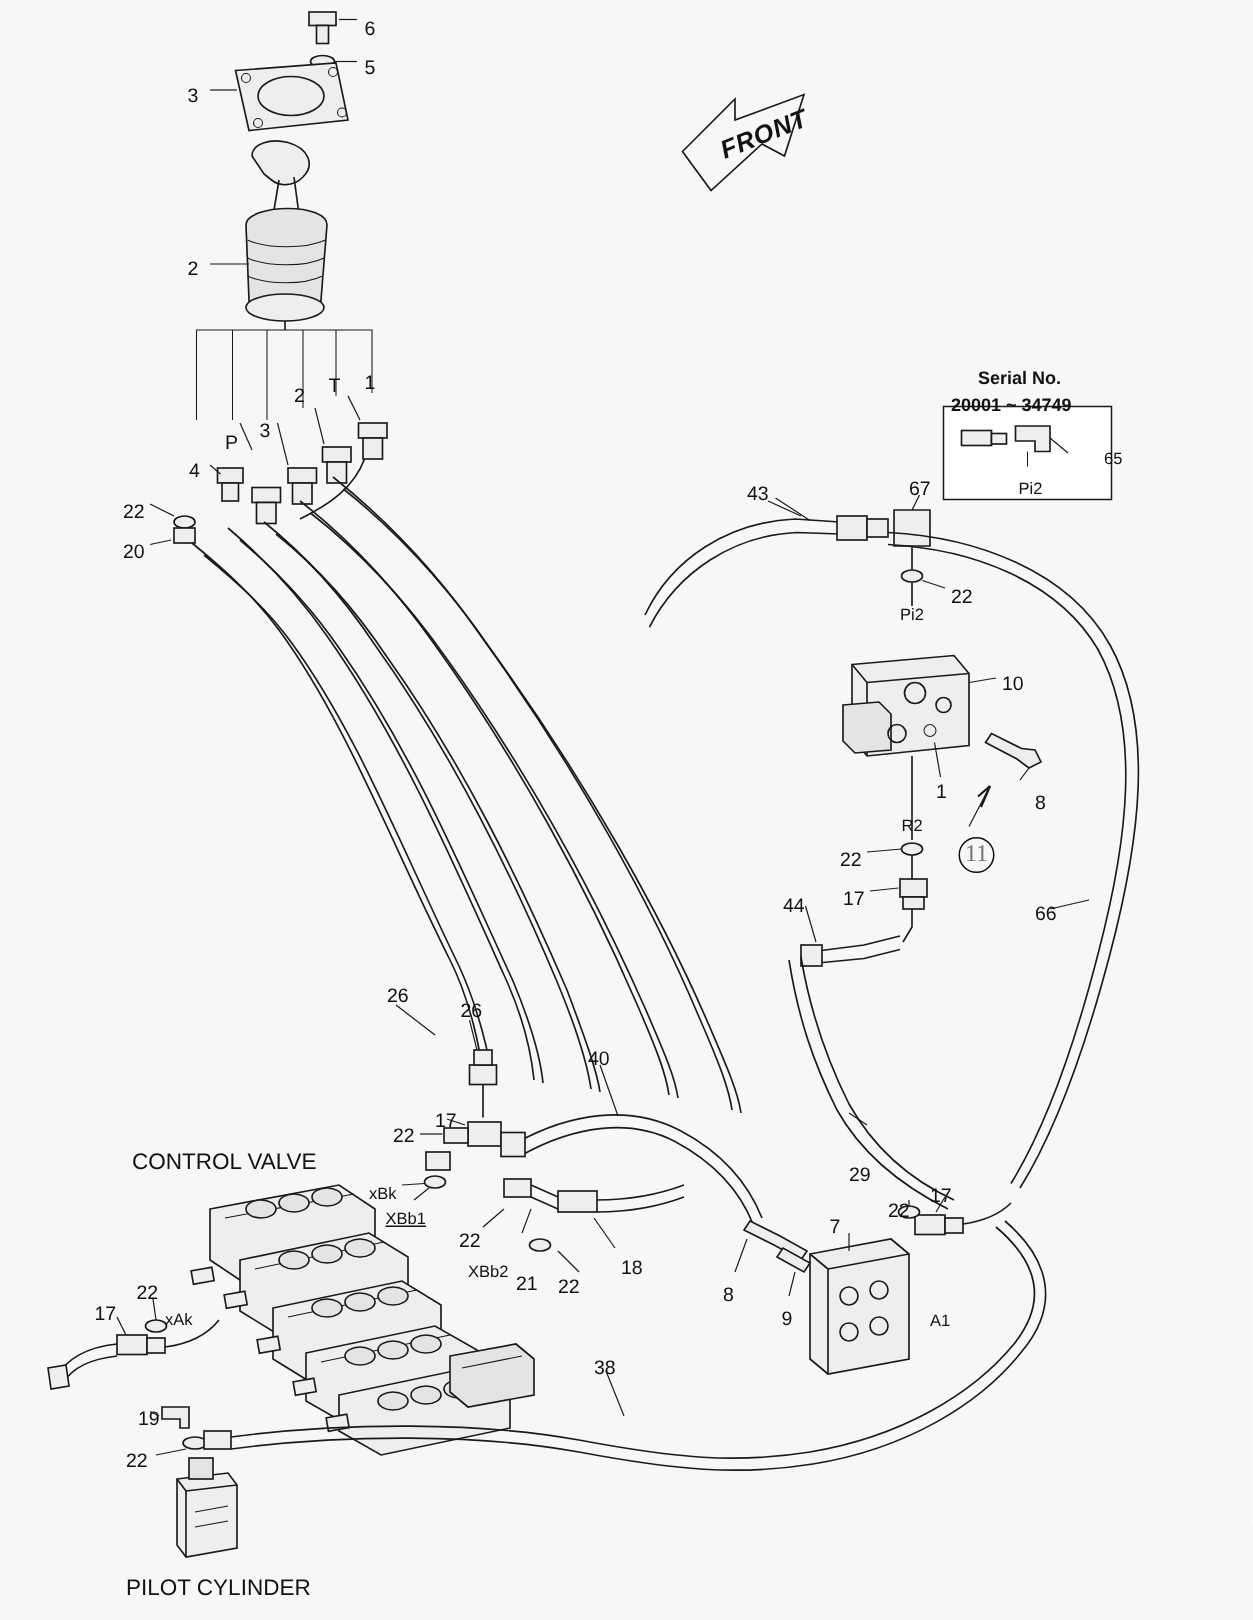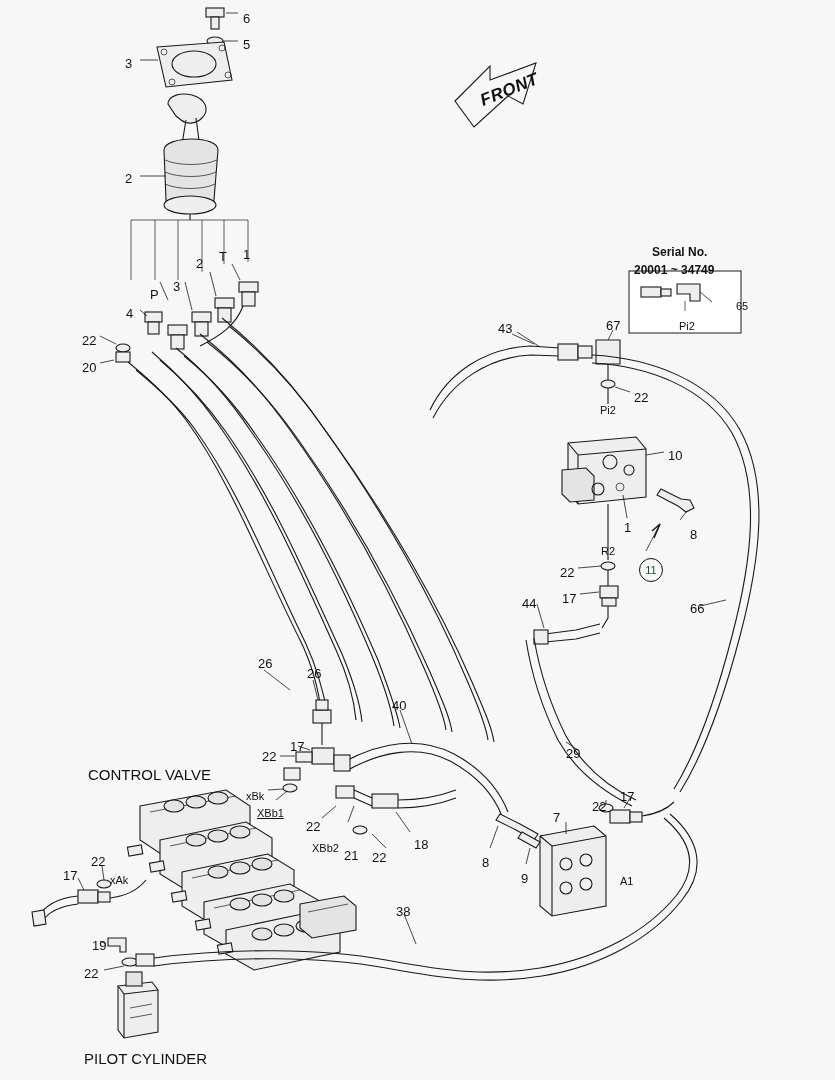--- a/index.html
+++ b/index.html
@@ -38,26 +38,26 @@
   .lbl.serial {
     font-size: 12px;
     font-weight: bold;
   }
   .circled {
     position: absolute;
     width: 22px;
     height: 22px;
     border: 1.2px solid #111;
     border-radius: 50%;
-    font-size: 11px;
-    color: #14532d;
+    font-size: 16px;
+    color: #737373;
     display: flex;
     align-items: center;
     justify-content: center;
-    font-family: Liberation Sans, sans-serif;
+    font-family: Liberation Serif, serif;
   }
   .front-text {
     position: absolute;
     font-family: "Liberation Sans", sans-serif;
     font-size: 17px;
     font-style: italic;
     font-weight: bold;
     color: #111;
     transform: rotate(-22deg);
     letter-spacing: 0.5px;
@@ -416,21 +416,21 @@
   <div class="lbl" style="left:668px; top:449px;">10</div>
   <div class="lbl" style="left:624px; top:521px;">1</div>
   <div class="lbl" style="left:690px; top:528px;">8</div>
   <div class="lbl" style="left:560px; top:566px;">22</div>
   <div class="lbl" style="left:562px; top:592px;">17</div>
   <div class="lbl" style="left:522px; top:597px;">44</div>
   <div class="lbl" style="left:690px; top:602px;">66</div>
   <div class="lbl" style="left:258px; top:657px;">26</div>
   <div class="lbl" style="left:307px; top:667px;">26</div>
   <div class="lbl" style="left:392px; top:699px;">40</div>
-  <div class="lbl" style="left:566px; top:747px;">29</div>
+  <div class="lbl" style="left:566px; top:776px;">29</div>
   <div class="lbl" style="left:262px; top:750px;">22</div>
   <div class="lbl" style="left:290px; top:740px;">17</div>
   <div class="lbl" style="left:344px; top:810px;margin-top:39px;">21</div>
   <div class="lbl" style="left:306px; top:820px;">22</div>
   <div class="lbl" style="left:414px; top:838px;">18</div>
   <div class="lbl" style="left:372px; top:851px;">22</div>
   <div class="lbl" style="left:482px; top:856px;">8</div>
   <div class="lbl" style="left:521px; top:872px;">9</div>
   <div class="lbl" style="left:553px; top:811px;">7</div>
   <div class="lbl" style="left:592px; top:800px;">22</div>

